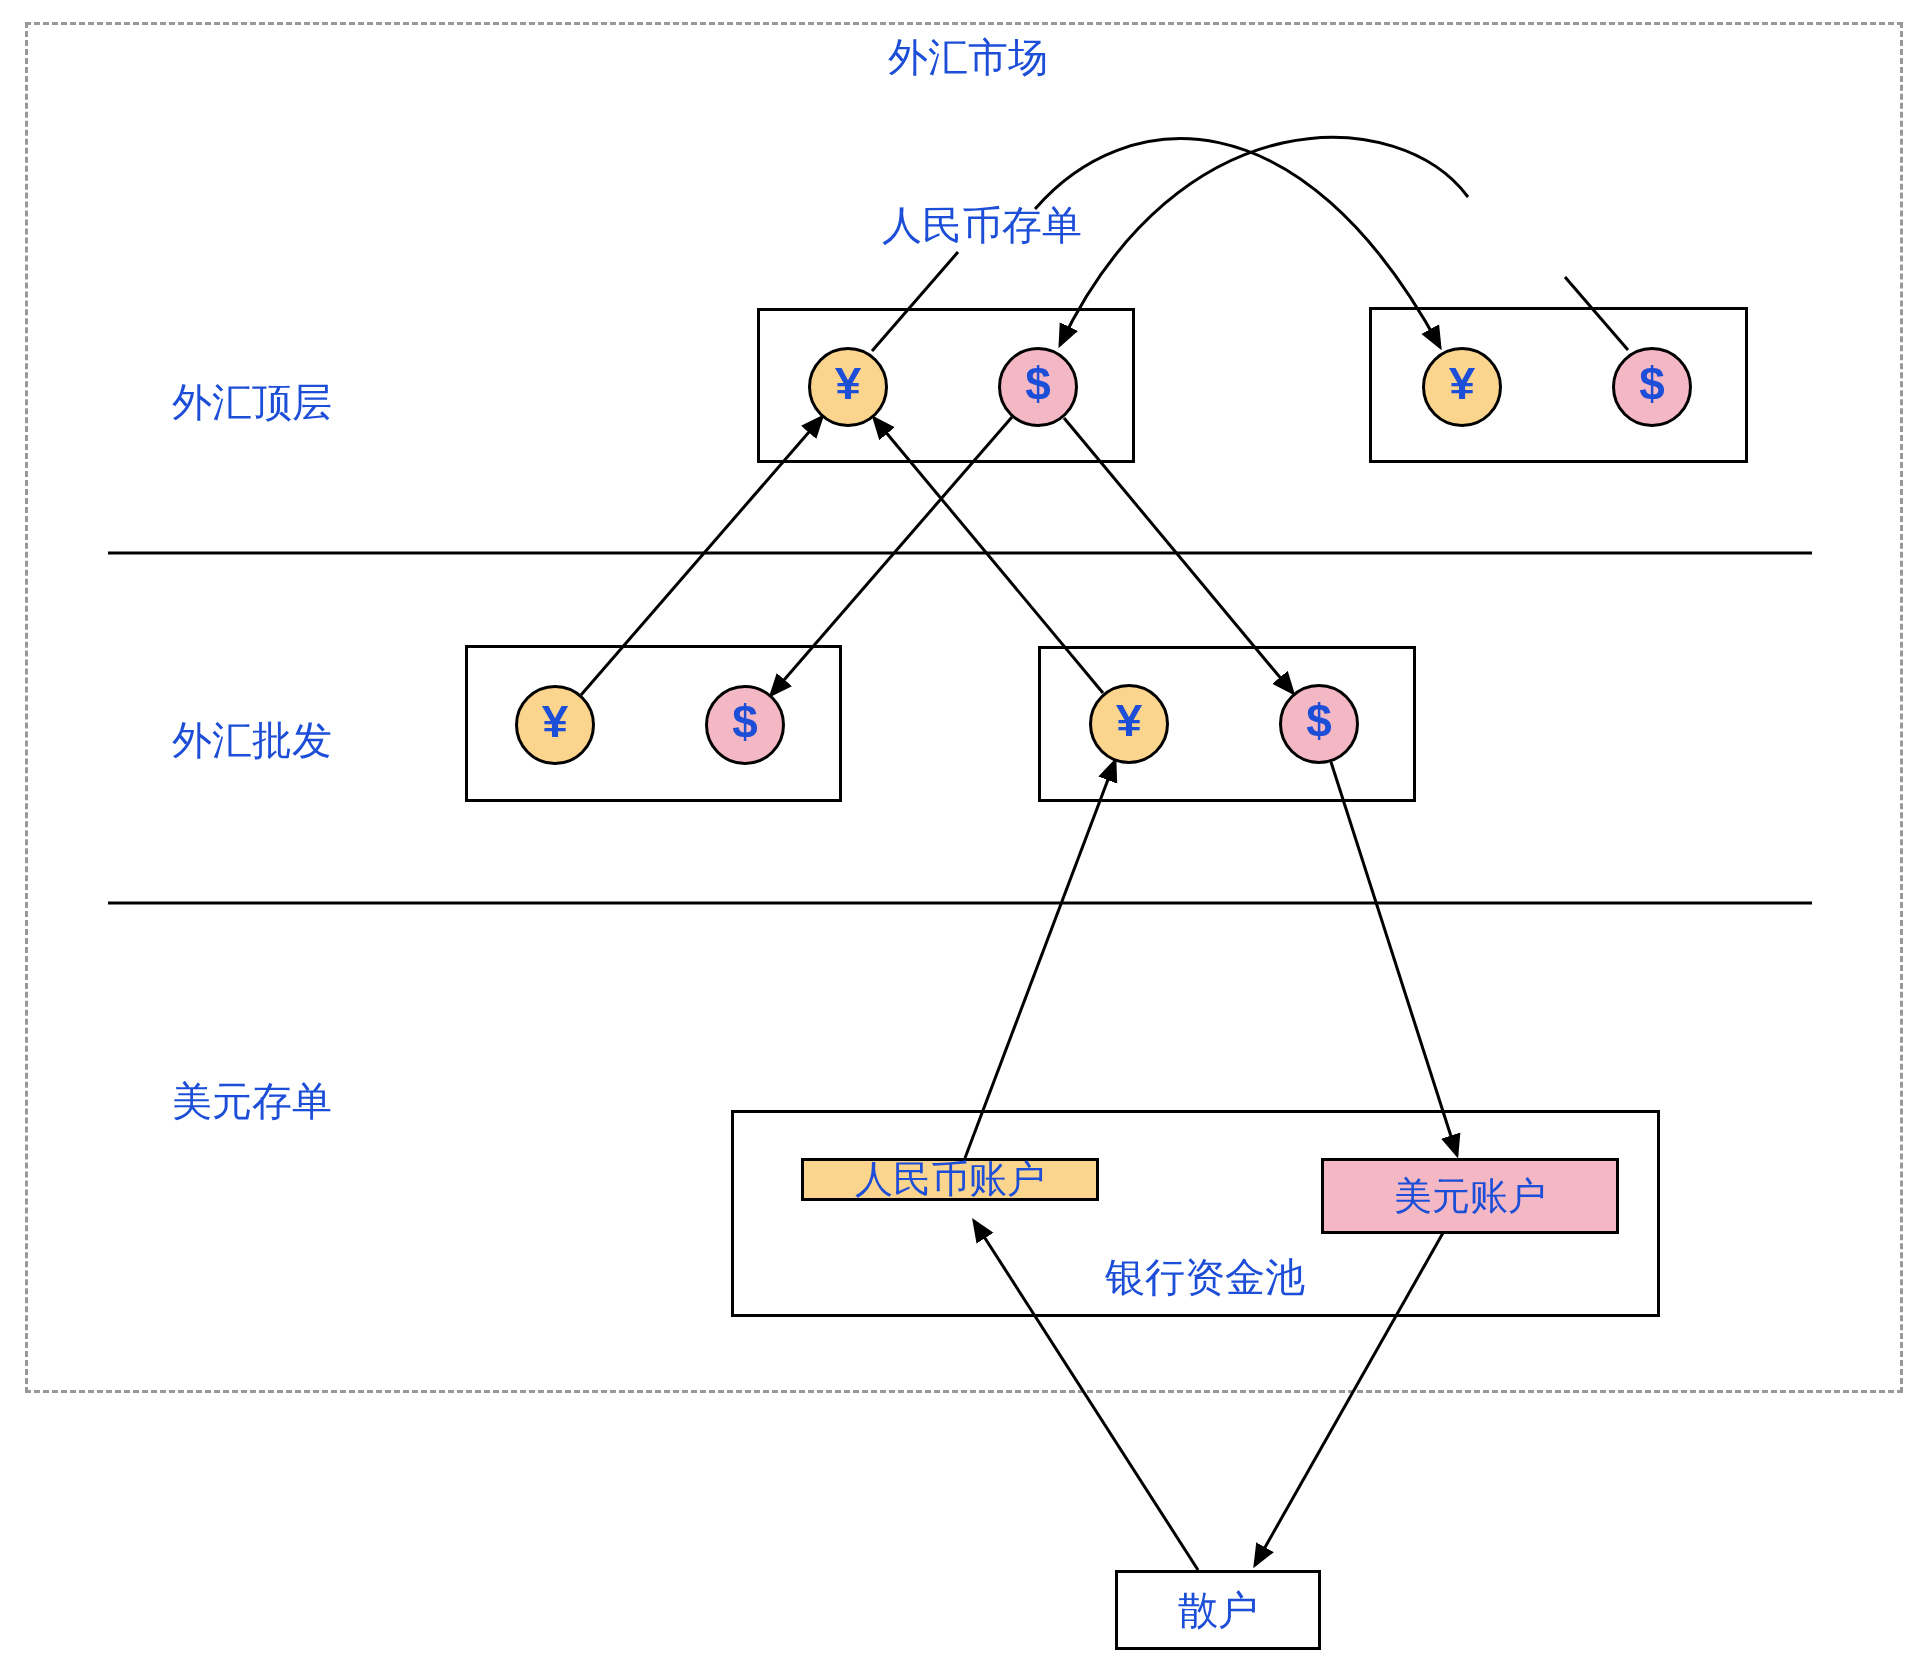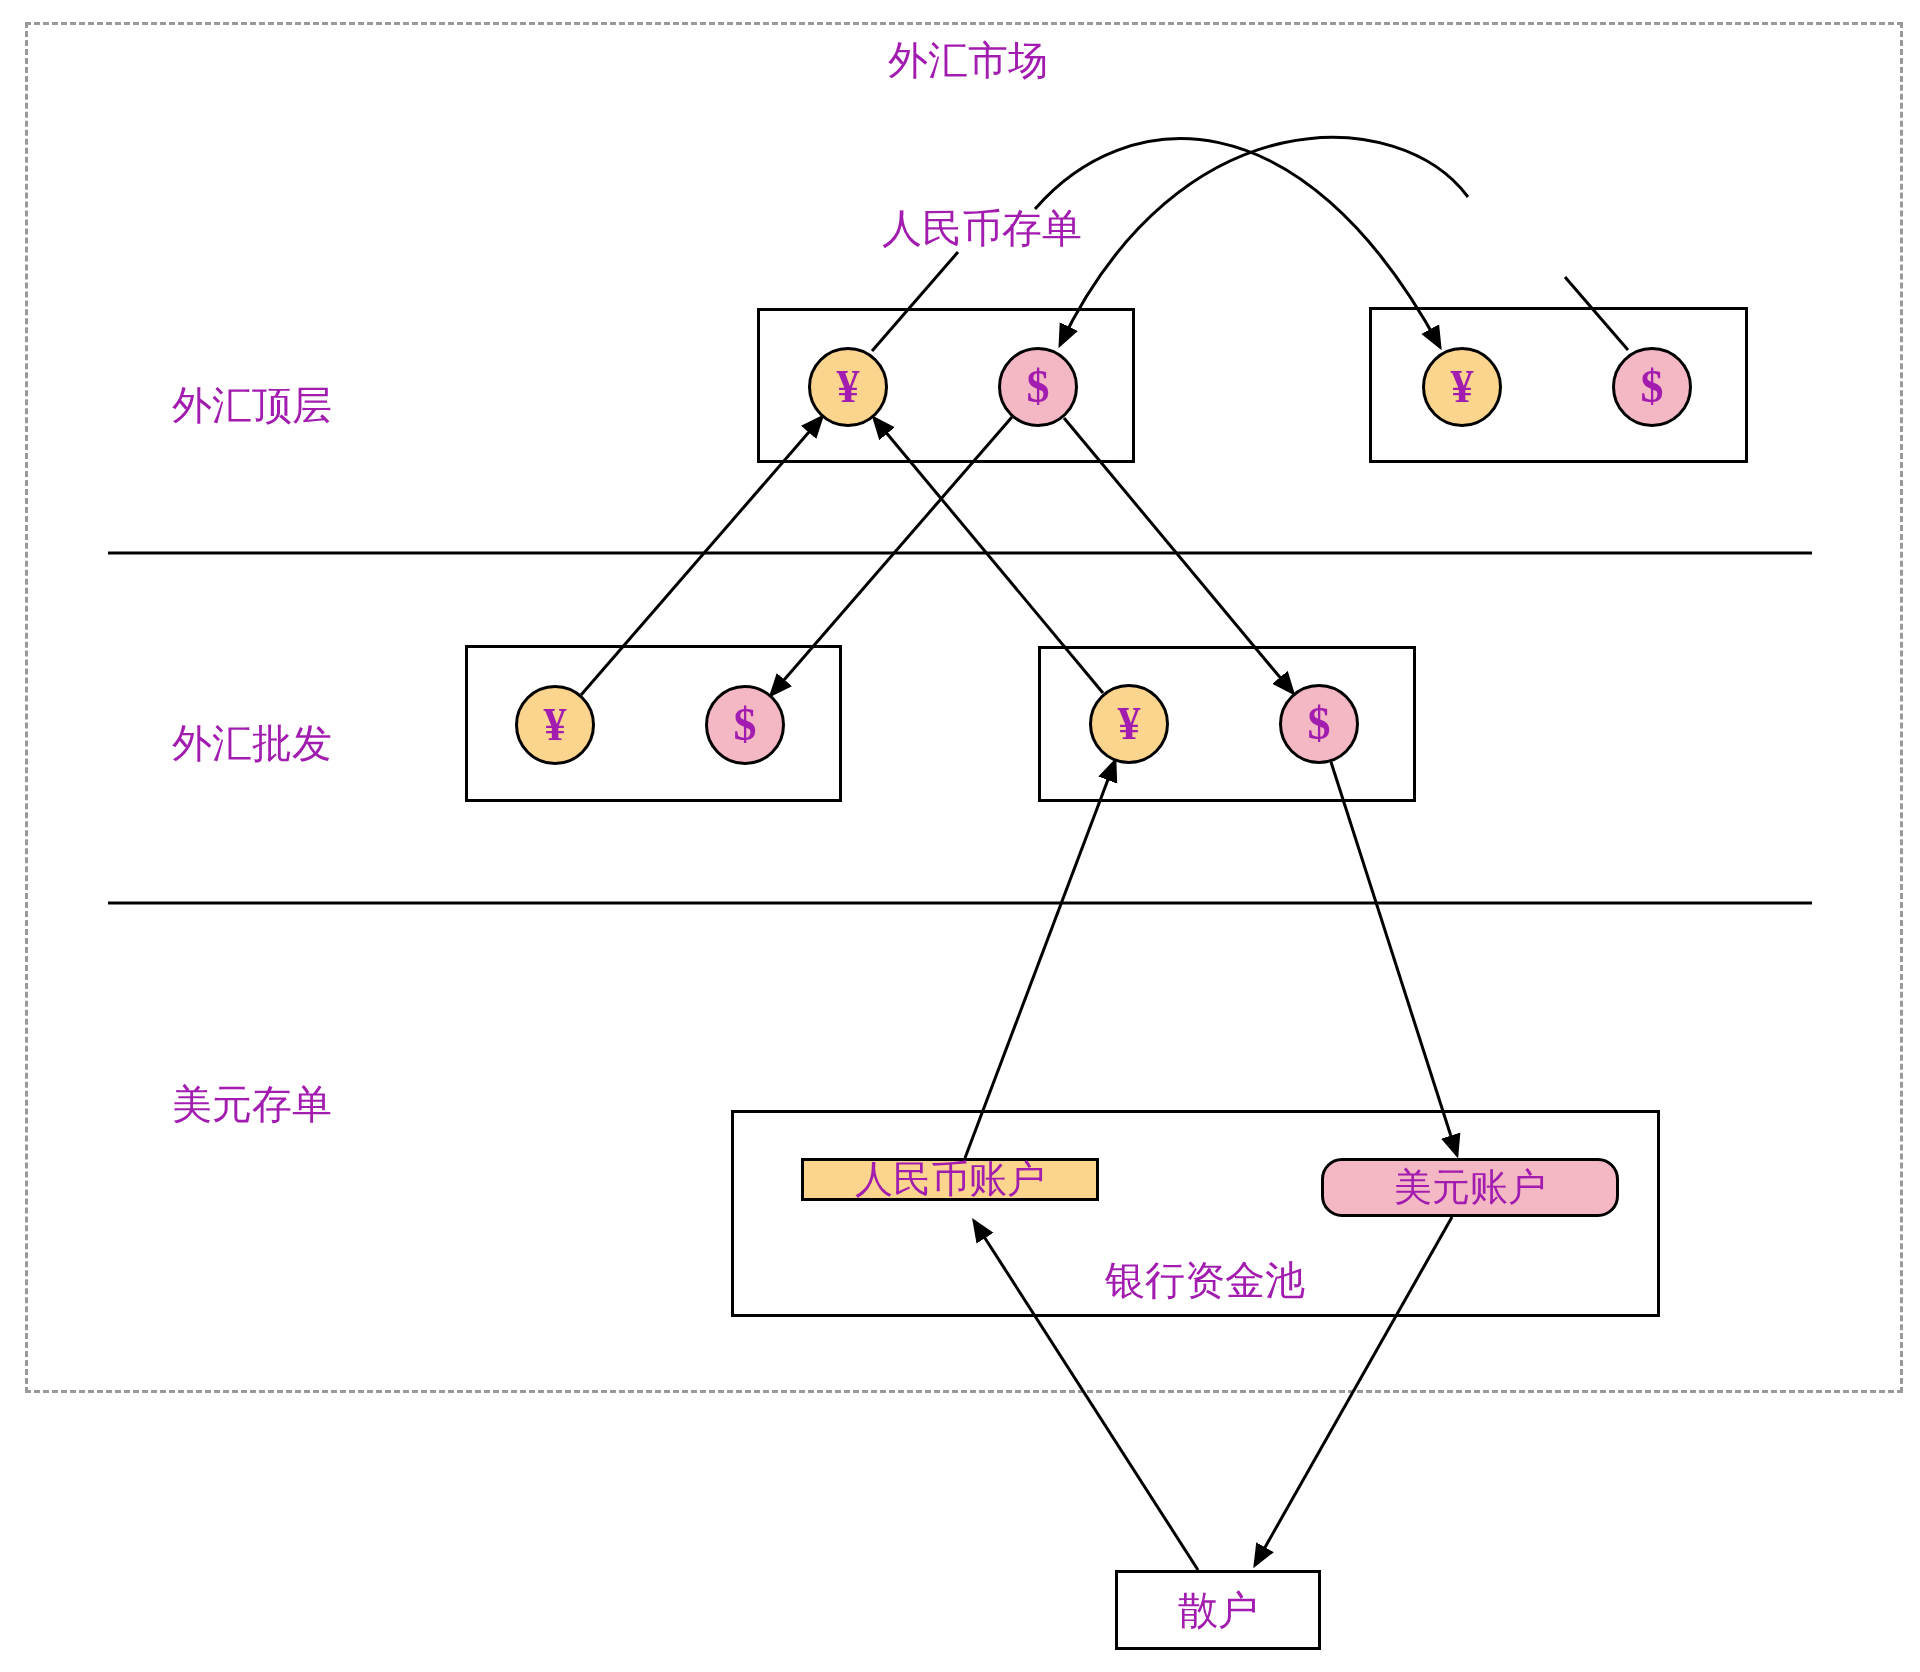--- a/index.html
+++ b/index.html
@@ -1,18 +1,18 @@
 <!DOCTYPE html>
 <html><head>
 <meta charset="utf-8">
 <style>
   html,body{margin:0;padding:0;background:#ffffff;}
   .canvas{
     position:relative;width:1920px;height:1672px;background:#ffffff;
-    font-family:Liberation Serif, serif;color:#a21caf;overflow:hidden;
+    font-family:Liberation Mono, monospace;color:#1d4ed8;overflow:hidden;
   }
   .dashed-boundary{
     position:absolute;left:25px;top:22px;width:1878px;height:1371px;
     border:3px dashed #999999;box-sizing:border-box;
   }
   .lbl{
     position:absolute;font-size:40px;font-weight:500;text-align:center;
     white-space:nowrap;width:400px;line-height:1.15;
   }
   .box{
@@ -101,20 +101,20 @@
     <span class="sym">$</span>
   </div>
   <div class="circle yuan" style="left:1089px;top:684px;">
     <span class="sym">¥</span>
   </div>
   <div class="circle dollar" style="left:1279px;top:684px;">
     <span class="sym">$</span>
   </div>
 
   <div class="account yuan" style="left:801px;top:1158px;width:298px;height:43px;">人民币账户</div>
-  <div class="account dollar" style="left:1321px;top:1158px;width:298px;height:59px;border-radius:21px;">美元账户</div>
+  <div class="account dollar" style="left:1321px;top:1158px;width:298px;height:76px;">美元账户</div>
   <div class="lbl" style="left:1005px;top:1258px;">银行资金池</div>
 
   <div class="box retail-box" style="left:1115px;top:1570px;width:206px;height:80px;">
     <span>散户</span>
   </div>
 
 </div>
 
 </body></html>

